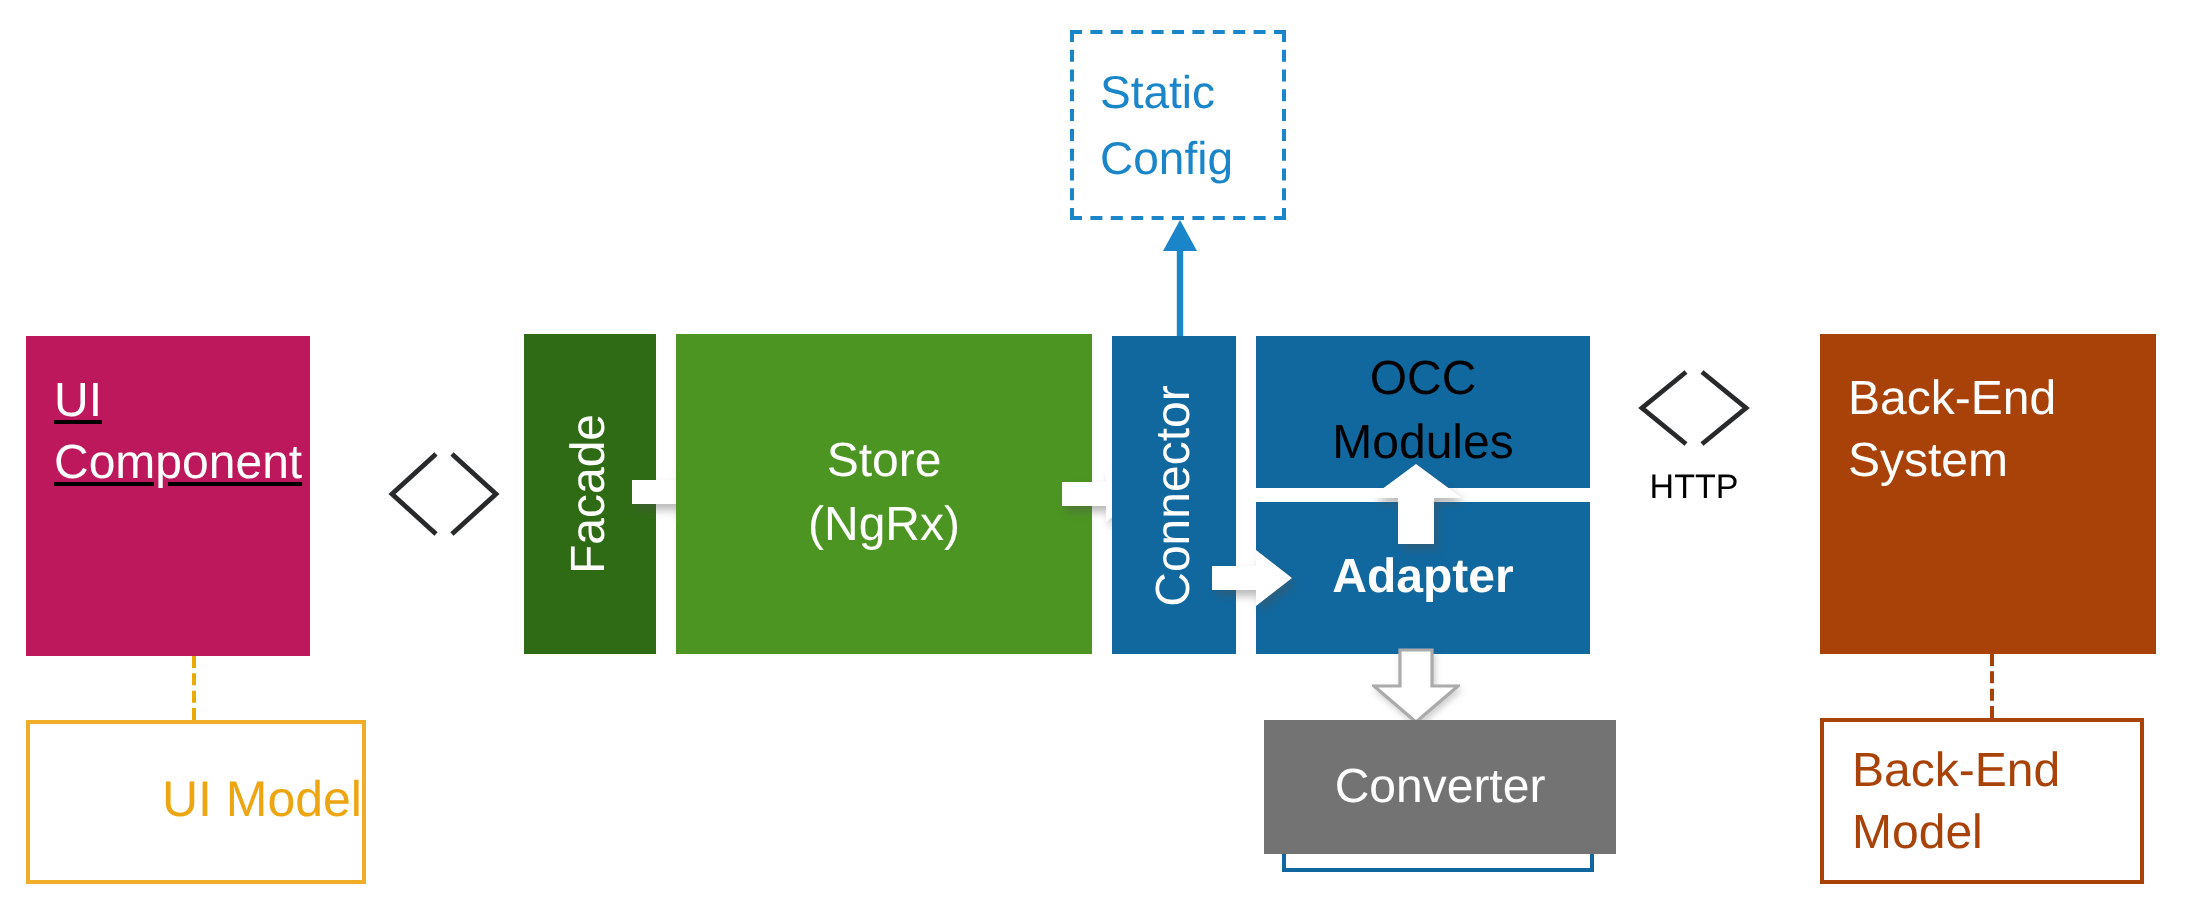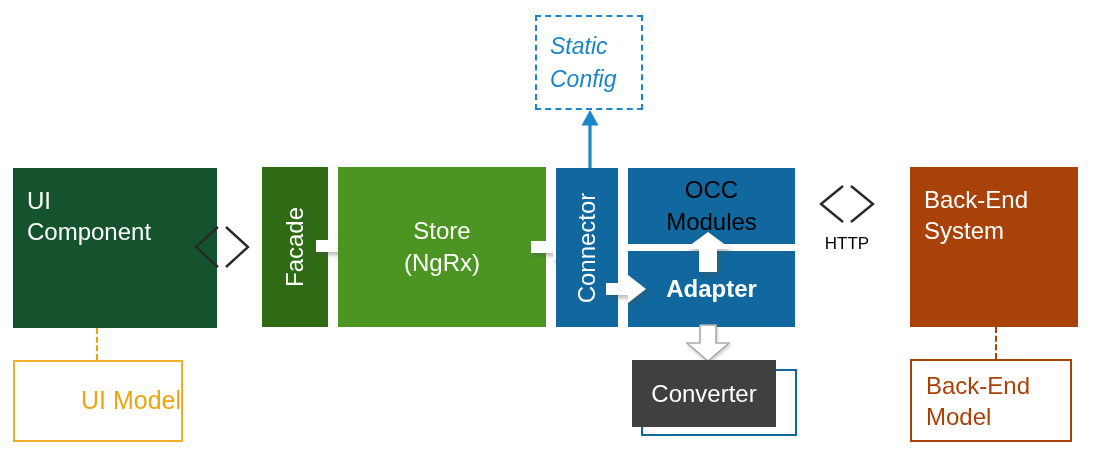--- a/index.html
+++ b/index.html
@@ -29,36 +29,36 @@
   }
   .outline-box{border:2px solid;background:#ffffff;}
   .uimodel-label{
     padding:22px 0 0 23px;font-size:25px;white-space:pre-line;line-height:1.28;text-align:right;
   }
   .config-box{
     border:2px dashed;background:#ffffff;
     display:flex;flex-direction:column;justify-content:center;
   }
   .config-label{
-    padding-left:13px;font-size:23px;line-height:1.4;white-space:pre-line;font-style:italic;
+    padding-left:13px;font-size:23px;line-height:1.4;white-space:pre-line;
   }
   .vdash{position:absolute;width:0;border-left:2px dashed;}
   .http-label{
     position:absolute;font-size:17px;color:#000000;text-align:center;
   }
   .shadow-arrow{filter:drop-shadow(2px 3px 2px rgba(80,80,80,0.4));}
   .soft-shadow{filter:drop-shadow(1px 2px 1.5px rgba(120,120,120,0.35));}
   .shadow-outline{border:2px solid;background:transparent;}
 </style>
 </head>
 <body>
 
 <div id="canvas">
 
-  <div class="node" style="left: 13px; top: 168px; width: 204px; height: 160px; background-color: #14532d;">
+  <div class="node" style="left: 13px; top: 168px; width: 142px; height: 160px; background-color: #be185d; text-decoration: underline;">
     <div class="pad-label" style="color: rgb(255, 255, 255);">UI
 Component</div>
   </div>
 
   <div class="vdash" style="left: 96px; top: 328px; height: 32px; border-left-color: rgb(236, 169, 3);"></div>
 
   <div class="node outline-box" style="left: 13px; top: 360px; width: 170px; height: 82px; border-color: rgb(240, 173, 40);">
     <div class="uimodel-label" style="color: rgb(237, 166, 18);">UI Model</div>
   </div>
 
@@ -114,21 +114,21 @@
   <svg class="abs shadow-arrow" style="left:684px;top:232px;" width="48" height="40" viewBox="0 0 48 40">
     <path d="M24 0 L47 17 H33 V40 H15 V17 H1 Z" style="fill: rgb(255, 255, 255);"></path>
   </svg>
 
   <svg class="abs soft-shadow" style="left:686px;top:324px;" width="44" height="38" viewBox="0 0 44 38">
     <path d="M14 1 H30 V19 H43 L22 37 L1 19 H14 Z" stroke-width="1.6" stroke="#ABABAB" style="fill: rgb(255, 255, 255);"></path>
   </svg>
 
   <div class="node shadow-outline" style="left: 641px; top: 369px; width: 156px; height: 67px; border-color: rgb(16, 104, 159);"></div>
 
-  <div class="node center-box" style="left: 632px; top: 360px; width: 144px; height: 67px; background-color: #404040; align-items: center;">
+  <div class="node center-box" style="left: 632px; top: 360px; width: 176px; height: 67px; background-color: #737373; align-items: center;">
     <div class="center-label" style="color: rgb(255, 255, 255);">Converter</div>
   </div>
 
   <svg class="abs" style="left:819px;top:184px;" width="56" height="40" viewBox="0 0 56 40">
     <polyline points="24,2 2,20 24,38" fill="none" stroke-width="2.4" style="stroke: rgb(40, 41, 43);"></polyline>
     <polyline points="32,2 54,20 32,38" fill="none" stroke-width="2.4" style="stroke: rgb(40, 41, 43);"></polyline>
   </svg>
 
   <div class="http-label" style="left:812px;top:234px;width:70px;">HTTP</div>
 

